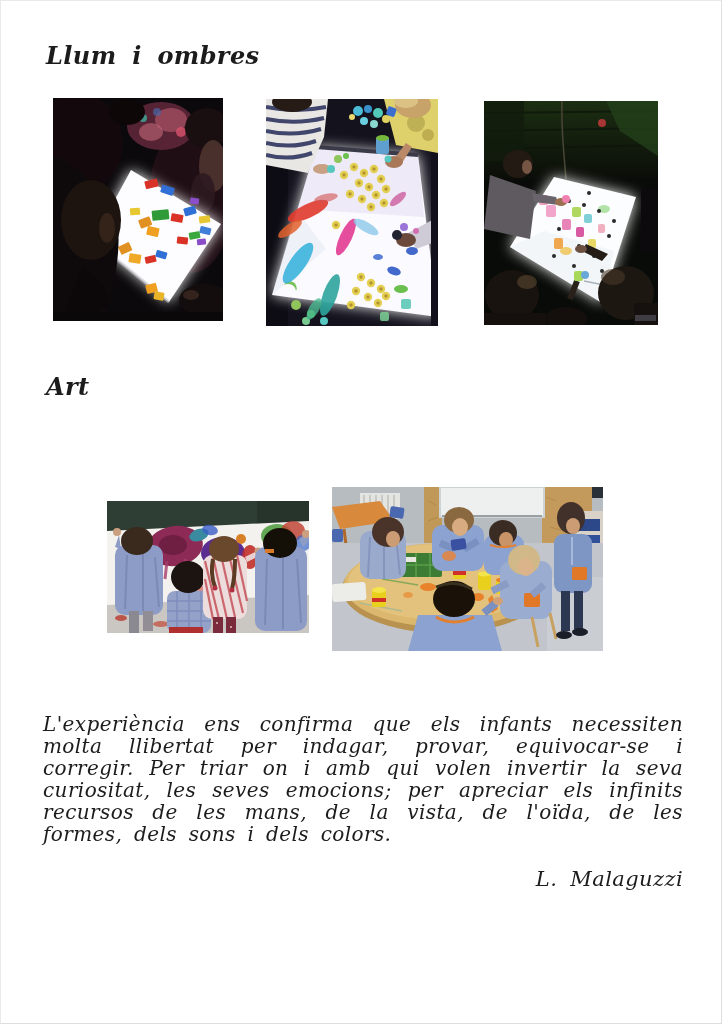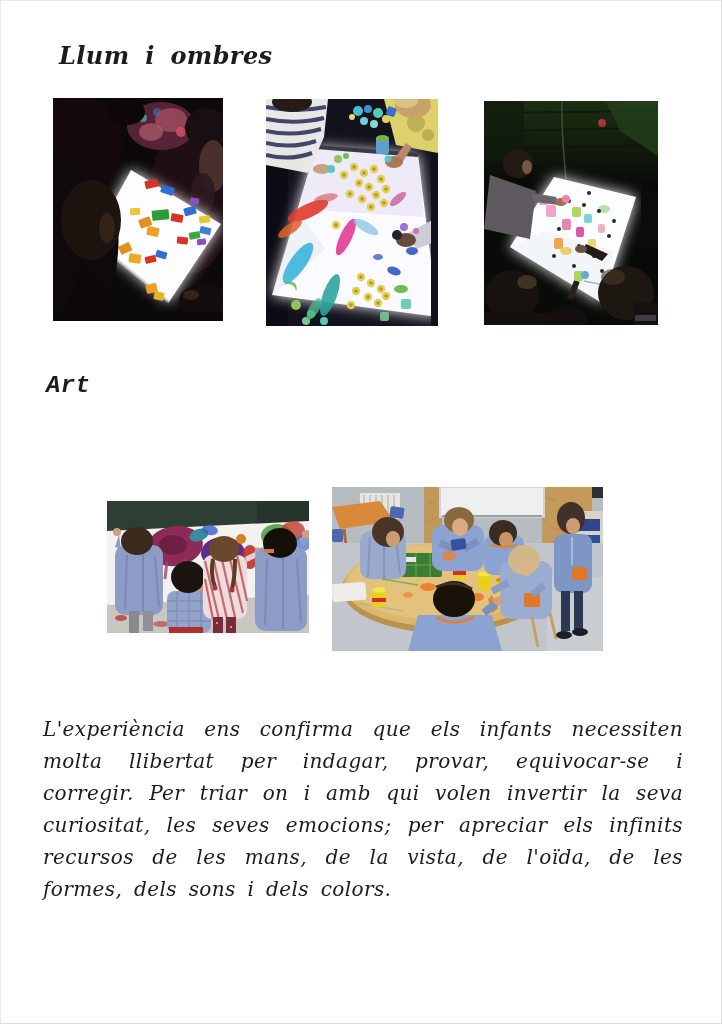--- a/index.html
+++ b/index.html
@@ -3,32 +3,32 @@
 <meta charset="utf-8">
 <style>
   html,body{margin:0;padding:0;background:#ffffff;}
   body{width:722px;height:1024px;position:relative;overflow:hidden;
        font-family:"DejaVu Serif", serif;color:#1c1c1c;}
   .page{position:absolute;left:0;top:0;width:722px;height:1024px;
         box-sizing:border-box;border:1px solid #e9e9e9;border-right-color:#dedede;
         border-bottom-color:#dedede;background:#ffffff;}
   .script{font-style:italic;letter-spacing:.4px;}
   .h1{position:absolute;left:45px;top:40px;font-size:24px;font-weight:bold;
-      word-spacing:7px;margin-left:13px;}
+      word-spacing:7px;}
   .h2{position:absolute;left:45px;top:371px;font-size:24px;font-weight:bold;
-      word-spacing:7px;font-family:Liberation Mono, monospace;}
+      word-spacing:7px;}
   .sub{position:absolute;left:45px;top:429px;font-size:22px;word-spacing:9px;}
   .photo{position:absolute;display:block;}
   #p1{left:52px;top:97px;}
   #p2{left:265px;top:98px;}
   #p3{left:483px;top:100px;}
   #p4{left:106px;top:500px;}
   #p5{left:331px;top:486px;}
   .quote{position:absolute;left:42px;top:712px;width:640px;font-size:20px;
-         line-height:32px;text-align:justify;word-spacing:5px;}
+         line-height:22px;text-align:justify;word-spacing:5px;}
   .attrib{position:absolute;left:42px;top:866px;width:640px;font-size:21px;
           text-align:right;word-spacing:6px;}
 </style>
 </head>
 <body>
 
 <div class="page">
 
   <div class="h1 script">Llum i ombres</div>
 
@@ -502,14 +502,15 @@
       <line x1="240" y1="50" x2="240" y2="78" stroke="#a8b8d8" stroke-width="2"></line>
       <rect x="240" y="80" width="15" height="13" rx="2" fill="#e07828"></rect>
       <rect x="229" y="104" width="9" height="40" fill="#2c3852"></rect>
       <rect x="242" y="104" width="9" height="38" fill="#2c3852"></rect>
       <ellipse cx="232" cy="148" rx="8" ry="4" fill="#1a1e28"></ellipse>
       <ellipse cx="248" cy="145" rx="8" ry="4" fill="#1a1e28"></ellipse>
     </g>
   </svg>
 
   <div class="quote script">L'experiència ens confirma que els infants necessiten molta llibertat per indagar, provar, equivocar-se i corregir. Per triar on i amb qui volen invertir la seva curiositat, les seves emocions; per apreciar els infinits recursos de les mans, de la vista, de l'oïda, de les formes, dels sons i dels colors.</div>
+  <div class="attrib script">L.  Malaguzzi</div>
 
 </div>
 
 </body></html>

